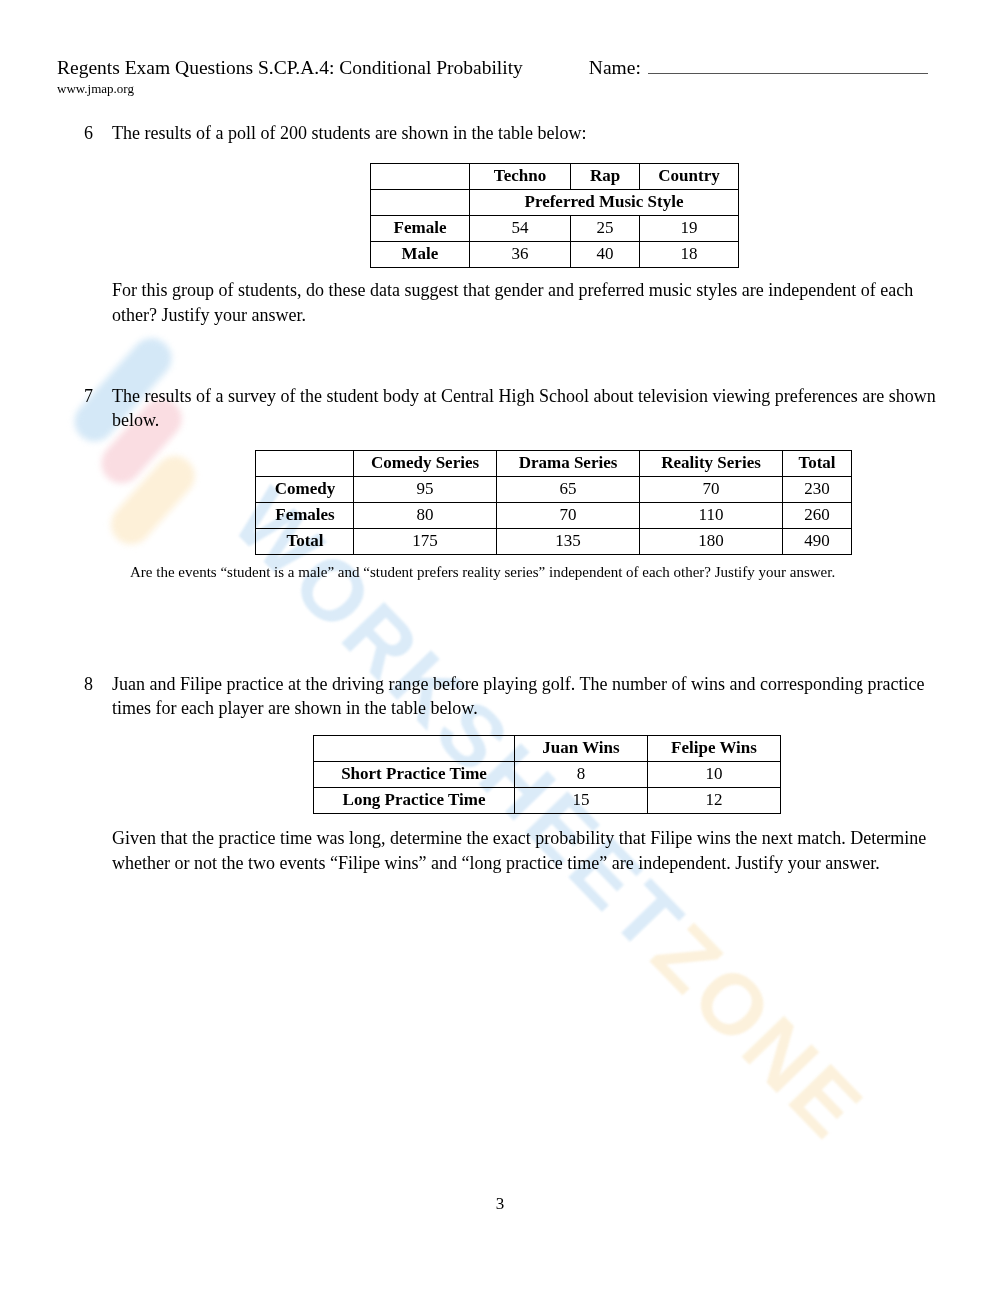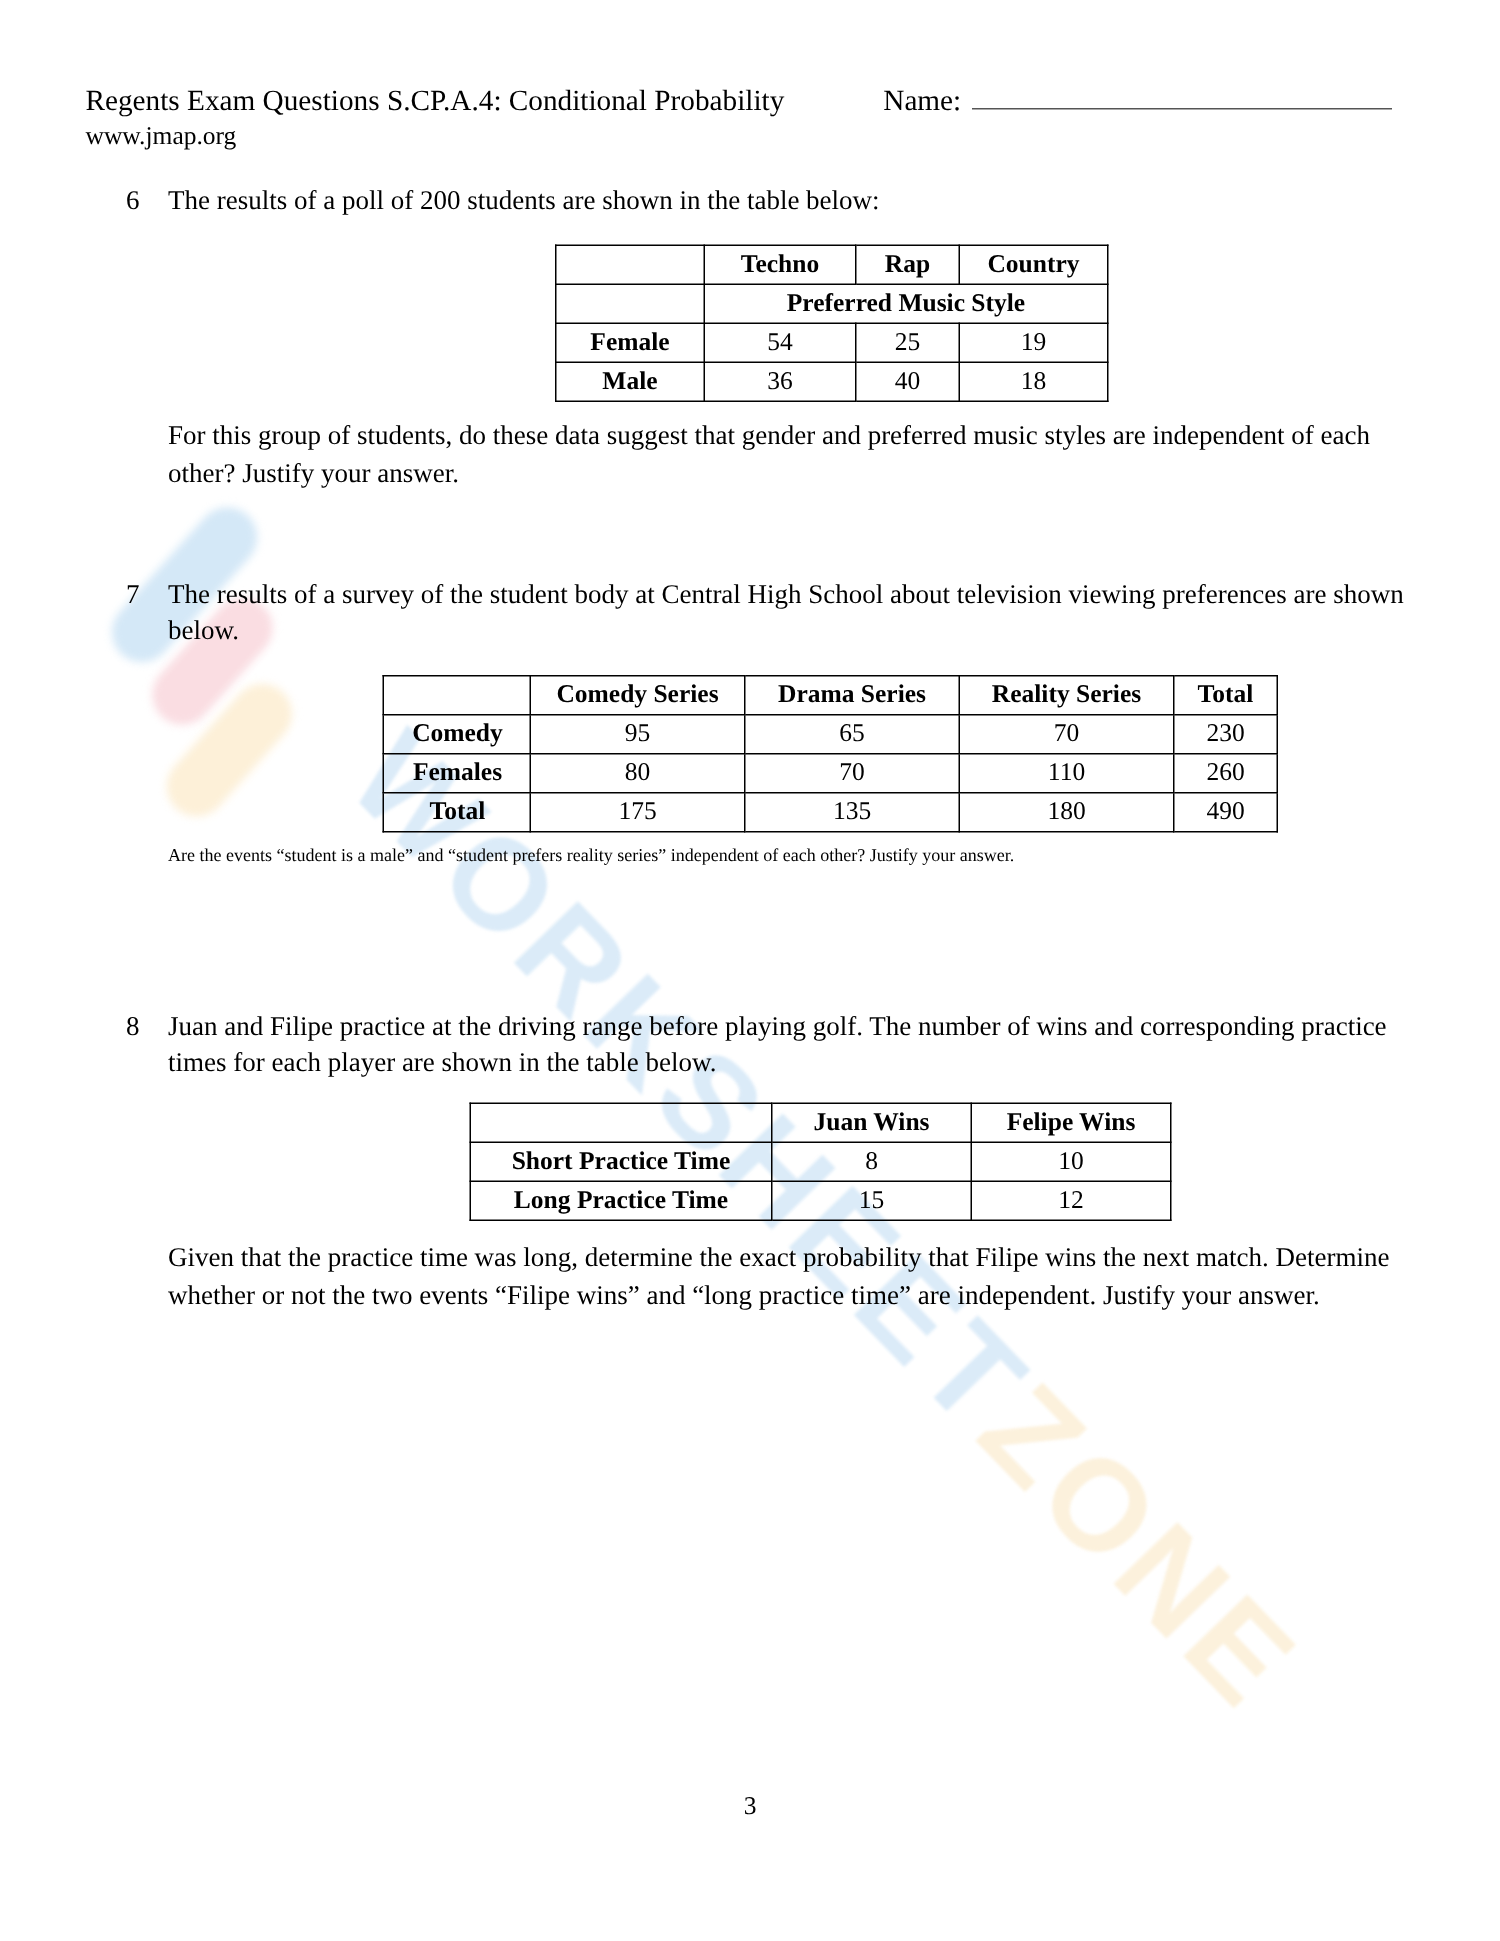--- a/index.html
+++ b/index.html
@@ -109,21 +109,21 @@
     font-size: 19.5px;
   }
   .hdr-name-rule {
     display: inline-block;
     width: 280px;
     border-bottom: 1.6px solid #555555;
     margin-left: 7px;
     height: 1px;
   }
   .hdr-site {
-    font-size: 17px;
+    font-size: 13px;
     margin-top: 2px;
   }
 
   
   .question {
     position: absolute;
     width: 866px;
     left: 84px;
   }
   .q-head {
@@ -140,21 +140,21 @@
     flex: 1;
     font-size: 18px;
     line-height: 1.33;
     text-align: left;
   }
   .q6 { top: 122px; }
   .q7 { top: 385px; }
   .q8 { top: 673px; }
 
   .q6-follow { position: absolute; left: 112px; top: 278px; width: 838px; font-size: 18px; line-height: 1.37; }
-  .q7-follow { position: absolute; left: 112px; top: 562px; width: 838px; font-size: 12px; line-height: 1.37; }
+  .q7-follow { position: absolute; left: 130px; top: 562px; width: 838px; font-size: 15px; line-height: 1.37; }
   .q8-follow { position: absolute; left: 112px; top: 826px; width: 838px; font-size: 18px; line-height: 1.37; }
 
   
   .tbl-wrap {
     position: absolute;
   }
   table.data {
     border-collapse: collapse;
     font-size: 17px;
     background: transparent;

